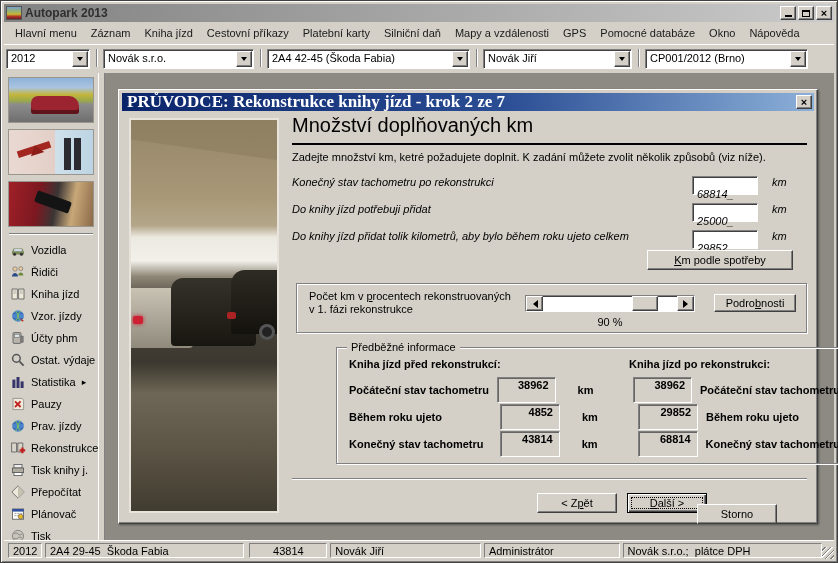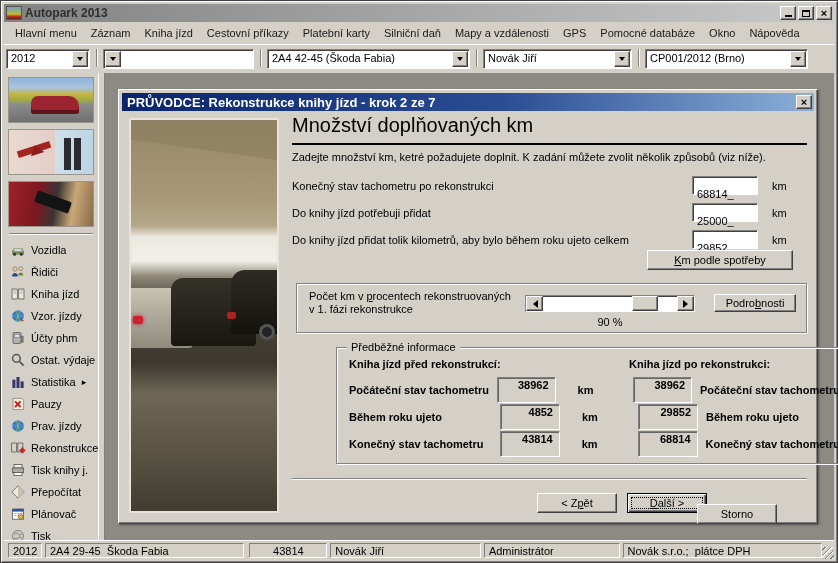--- a/index.html
+++ b/index.html
@@ -67,39 +67,39 @@
   
   .splitter { position:absolute; left:97px; top:72px; width:7px; bottom:22px; background:#d4d0c8; border-left:1px solid #fff; border-right:1px solid #808080; }
   .workspace { position:absolute; left:104px; top:72px; right:3px; bottom:22px; background:#8d8a84; }
 
   
   .dialog { position:absolute; left:117px; top:88px; width:700px; height:435px; background:#d4d0c8;
             border:1px solid; border-color:#fff #404040 #404040 #fff; box-shadow:inset -1px -1px 0 #808080, inset 1px 1px 0 #d4d0c8, 1px 1px 2px rgba(0,0,0,.4); }
   .dlg-titlebar { position:absolute; left:3px; top:3px; right:3px; height:18px;
                   background:linear-gradient(90deg,#0a246a 0%,#2a4d94 55%,#8cb0d8 100%);
                   display:flex; align-items:center; padding:0 2px 0 5px; }
-  .dlg-title { color:#fff; font-weight:bold; font-size:13px; }
+  .dlg-title { color:#fff; font-weight:bold; font-size:17px;font-family:Liberation Serif, serif; }
   .dlg-close { margin-left:auto; width:16px; height:14px; }
 
   .wiz-image { position:absolute; left:10px; top:28px; width:150px; height:395px; border:2px solid #e8e4dc; overflow:hidden;
                background:linear-gradient(180deg,#97876a 0%,#a89878 20%,#b4a689 27%,#ece9e0 30%,#f2f0ea 36%,#8f8878 40%,#4c483e 46%,#3c382f 62%,#6e6757 70%,#5c5546 84%,#413c30 100%); }
   .wiz-image .beam { position:absolute; left:-20px; top:-8px; width:220px; height:40px; background:#8a7a5c; transform:rotate(8deg); opacity:.5; }
   .wiz-image .car-silver { position:absolute; left:-18px; top:168px; width:80px; height:60px; background:linear-gradient(180deg,#c9c3b4,#8f8a7c); border-radius:10px 14px 4px 4px; }
   .wiz-image .car-dark1 { position:absolute; left:40px; top:158px; width:85px; height:68px; background:linear-gradient(180deg,#35322a,#181610); border-radius:12px 16px 4px 4px; }
   .wiz-image .car-dark2 { position:absolute; left:100px; top:150px; width:60px; height:64px; background:linear-gradient(180deg,#2e2b24,#14120d); border-radius:14px 6px 4px 4px; }
   .wiz-image .tail1 { position:absolute; left:2px; top:196px; width:10px; height:8px; background:#c23; border-radius:2px; box-shadow:0 0 4px #c23; }
   .wiz-image .tail2 { position:absolute; left:96px; top:192px; width:9px; height:7px; background:#a22; border-radius:2px; }
   .wiz-image .wheel { position:absolute; left:128px; top:204px; width:16px; height:16px; background:#222; border-radius:50%; box-shadow:inset 0 0 0 3px #555; }
 
   .wiz-heading { position:absolute; left:173px; top:24px; font-size:20px; color:#000; }
   .wiz-rule { position:absolute; left:173px; top:53px; width:515px; height:2px; background:#000; }
   .wiz-subtitle { position:absolute; left:173px; top:61px; width:515px; }
 
   .field-rows { position:absolute; left:173px; top:80px; width:515px; }
-  .f-row { position:absolute; left:0; width:515px; height:19px; display:flex; align-items:center; }
+  .f-row { position:absolute; left:0; width:515px; height:19px; display:flex; align-items:flex-start;font-style:italic; }
   .f-row:nth-child(1){ top:6px; } .f-row:nth-child(2){ top:33px; } .f-row:nth-child(3){ top:60px; }
   .f-label { width:400px; }
   .f-input { width:66px; height:19px; padding:11px 2px 0 4px; white-space:pre; }
   .f-unit { margin-left:14px; }
 
   .btn { background:#d4d0c8; border:1px solid; border-color:#fff #404040 #404040 #fff; box-shadow:inset -1px -1px 0 #808080;
          display:flex; align-items:center; justify-content:center; font-size:11px; cursor:default; }
   .km-btn { position:absolute; left:528px; top:160px; width:146px; height:20px; }
 
   .slider-group { position:absolute; left:177px; top:193px; width:511px; height:50px; }
@@ -181,20 +181,21 @@
 
   <div class="toolbar">
       <div class="combo">
     <span class="combo-text">2012</span>
     <span class="combo-btn">
           <i class="arr-down"></i>
         </span>
   </div>
       <span class="tb-sep"></span>
       <div class="combo">
+    <span class="combo-text">Novák s.r.o.</span>
     <span class="combo-btn">
           <i class="arr-down"></i>
         </span>
   </div>
       <span class="tb-sep"></span>
       <div class="combo">
     <span class="combo-text">2A4 42-45 (Škoda Fabia)</span>
     <span class="combo-btn">
           <i class="arr-down"></i>
         </span>

